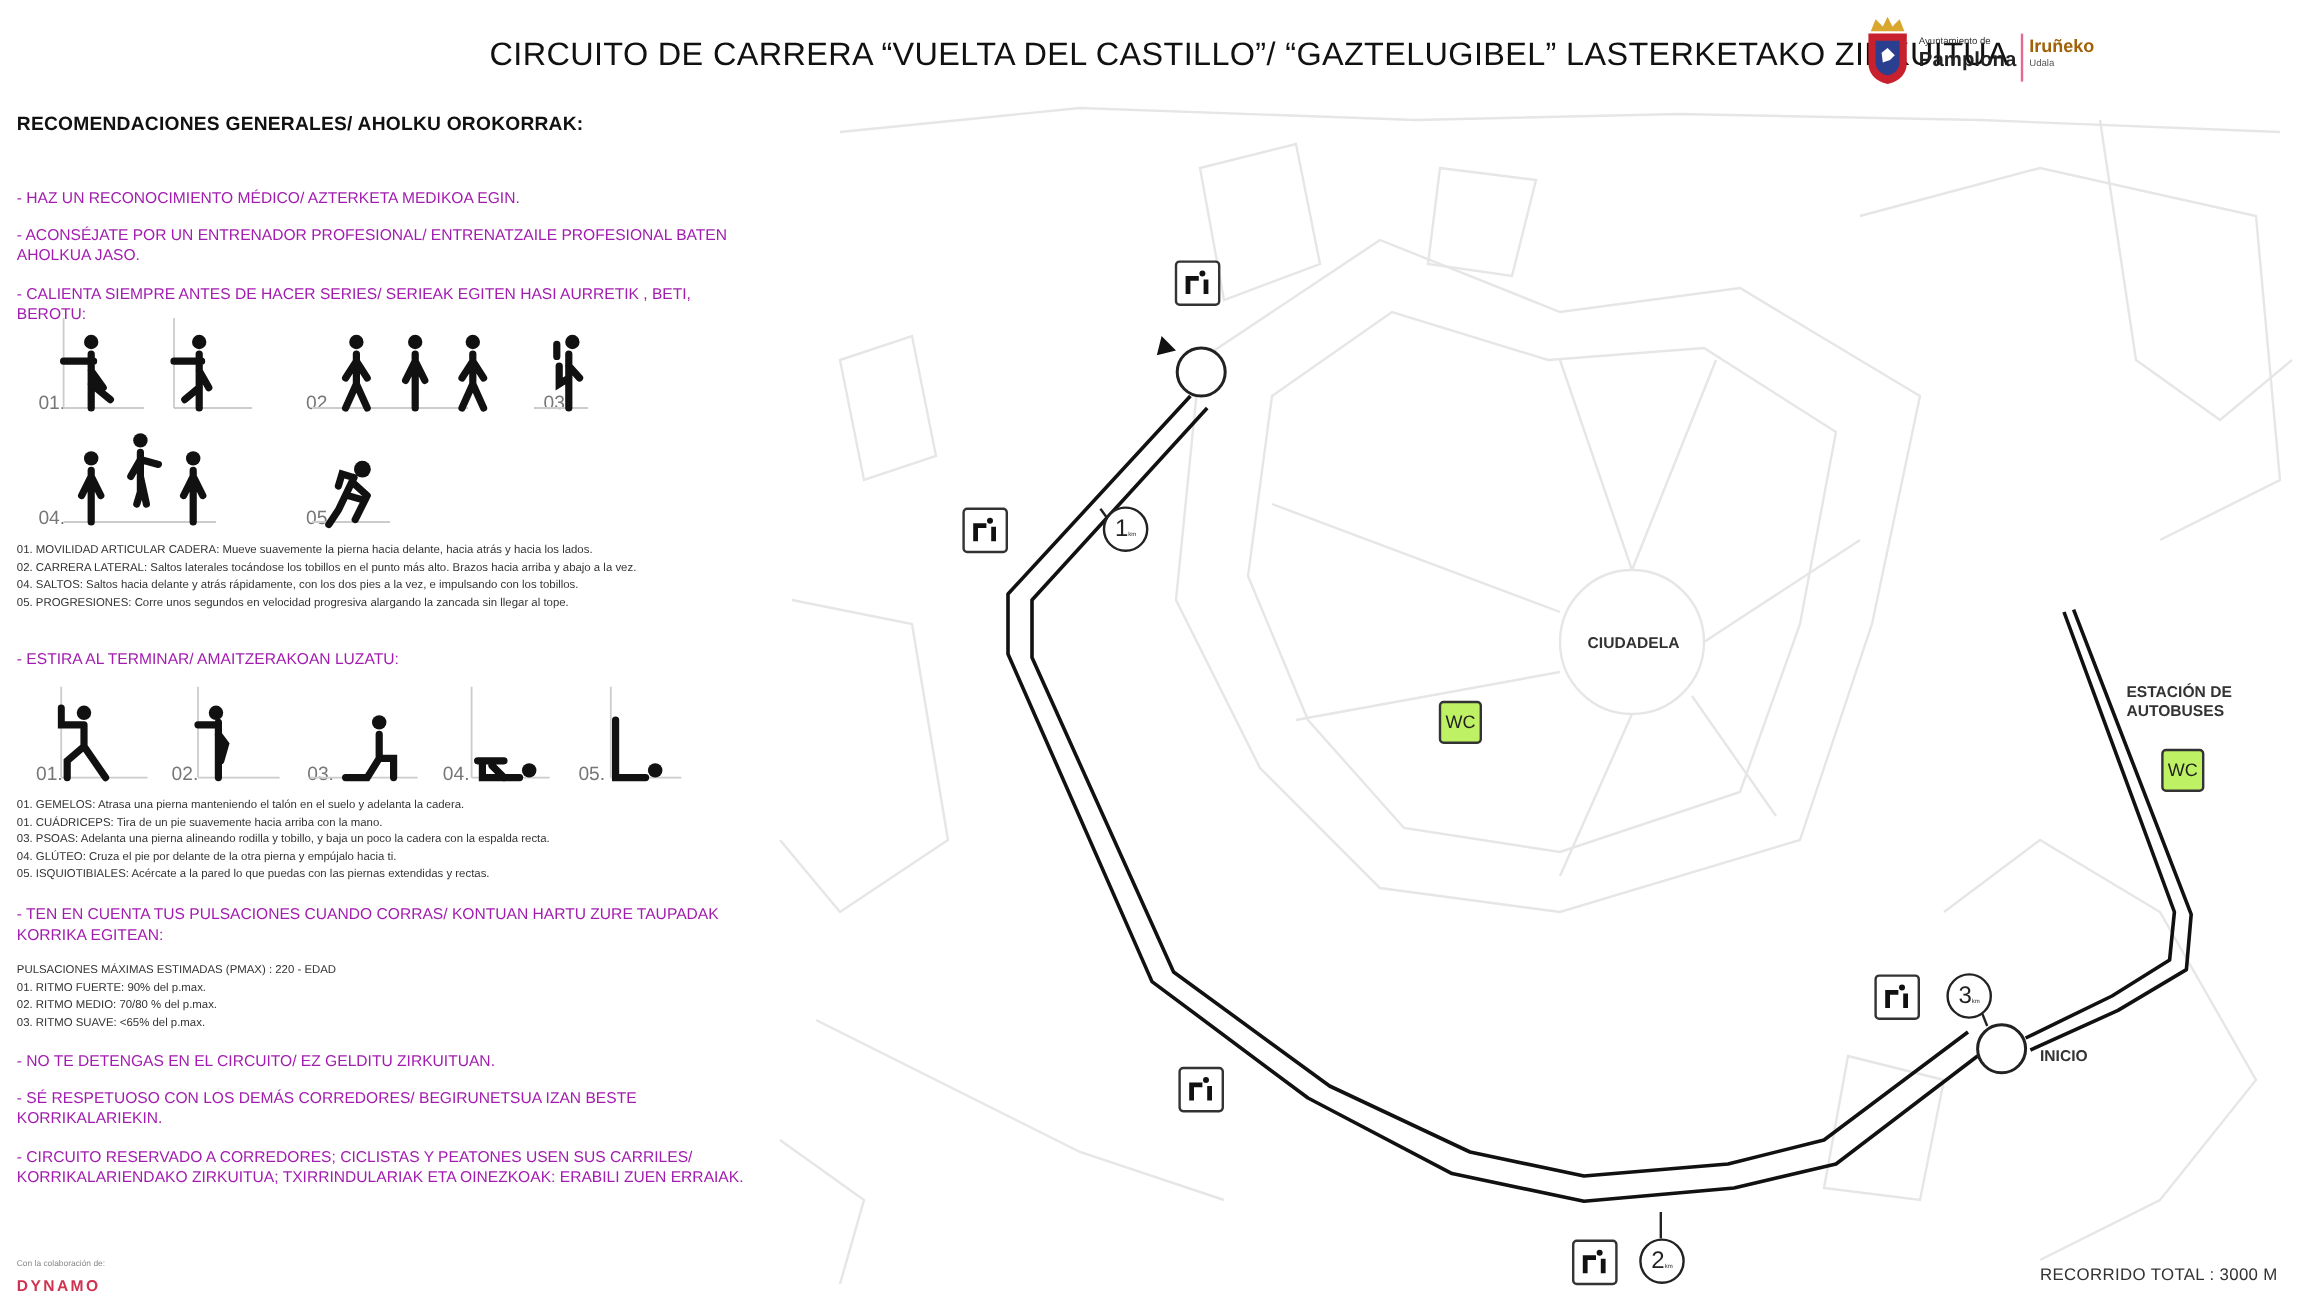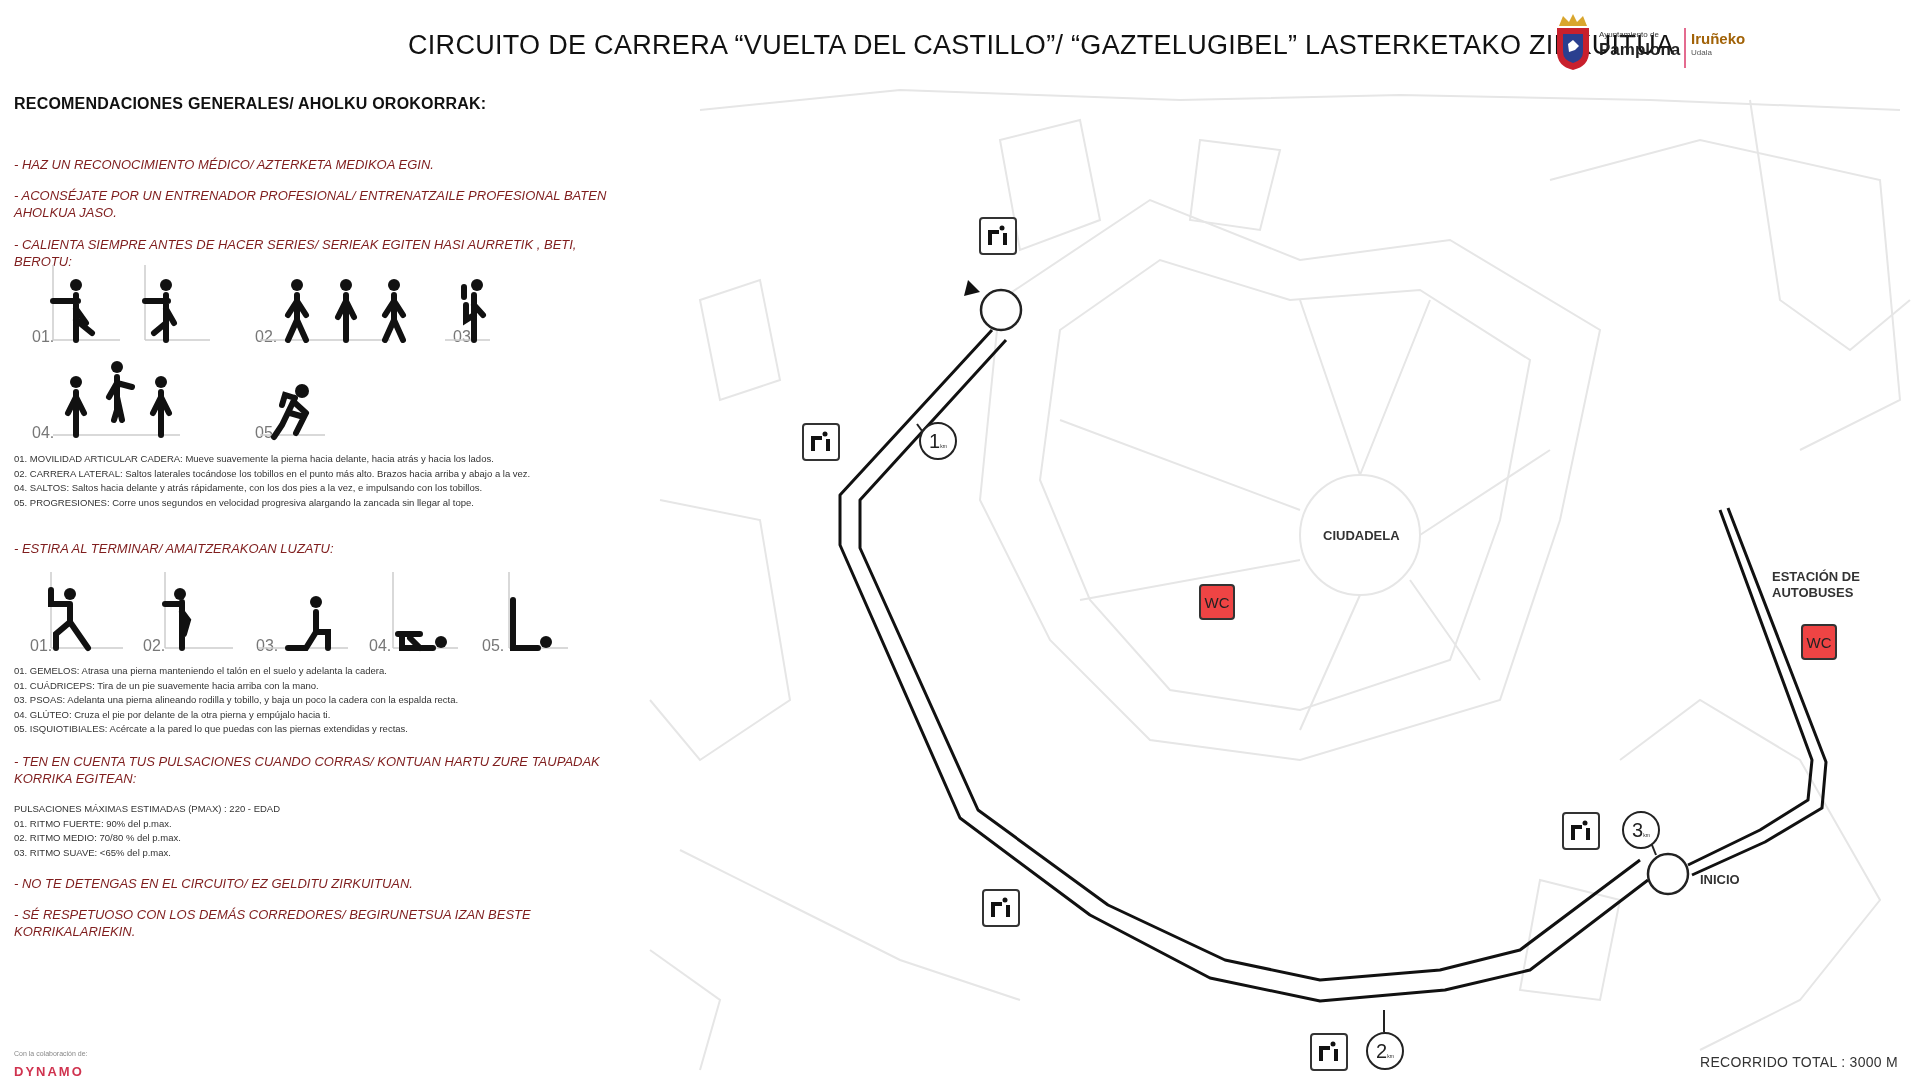--- a/index.html
+++ b/index.html
@@ -8,29 +8,29 @@
   .logo { position:absolute; left:1553px; top:12px; width:210px; height:62px; }
   .logo .shield { position:absolute; left:0; top:0; width:40px; height:60px; }
   .logo .l1 { position:absolute; left:46px; top:18px; font-size:8px; color:#333; }
   .logo .l2 { position:absolute; left:46px; top:28px; font-size:17px; font-weight:bold; color:#222; }
   .logo .sep { position:absolute; left:131px; top:16px; width:2px; height:40px; background:#e46b8f; }
   .logo .l3 { position:absolute; left:138px; top:18px; font-size:15px; font-weight:bold; color:#a16207;text-align:right; }
   .logo .l4 { position:absolute; left:138px; top:36px; font-size:8px; color:#555; }
 
   .left { position:absolute; left:0; top:0; width:630px; height:1080px; }
   .h1 { position:absolute; left:14px; top:95px; font-size:16px; font-weight:bold; letter-spacing:0.2px; color:#111; }
-  .rec { position:absolute; left:14px; font-size:13px; color:#7f1d1d; line-height:17px; width:610px;font-style:italic; }
+  .rec { position:absolute; left:14px; font-size:13px; color:#a21caf; line-height:17px; width:610px; }
   .desc { position:absolute; left:14px; font-size:9.5px; color:#333; line-height:14.5px; width:610px; }
   .desc div { white-space:nowrap; }
   .num { position:absolute; font-size:16px; color:#777; }
   .fig { position:absolute; }
   .credit { position:absolute; left:14px; top:1050px; font-size:7px; color:#888; }
   .credit2 { position:absolute; left:14px; top:1064px; font-size:13px; font-weight:bold; color:#d0334f; letter-spacing:2px; }
   .maplabel { position:absolute; font-size:13px; color:#333;font-weight:bold; }
-  .wc { position:absolute; width:36px; height:36px; border:2px solid #333; border-radius:4px; box-sizing:border-box; font-size:15px; display:flex; align-items:center; justify-content:center; color:#222; background:#ef4444; }
+  .wc { position:absolute; width:36px; height:36px; border:2px solid #333; border-radius:4px; box-sizing:border-box; font-size:15px; display:flex; align-items:center; justify-content:center; color:#222; background:#bef264; }
   .fountain { position:absolute; width:38px; height:38px; border:2px solid #333; border-radius:4px; box-sizing:border-box; background:#fff; }
   .km { position:absolute; width:38px; height:38px; border:2px solid #222; border-radius:50%; box-sizing:border-box; background:#fff; display:flex; align-items:center; justify-content:center; font-size:20px; color:#222; }
   .km small { font-size:5px; margin-top:10px; }
   .total { position:absolute; left:1700px; top:1054px; font-size:14px; color:#333; letter-spacing:0.3px; }
 </style>
 </head>
 <body>
 
 <div class="title">CIRCUITO DE CARRERA “VUELTA DEL CASTILLO”/ “GAZTELUGIBEL” LASTERKETAKO ZIRKUITUA</div>
 <div class="logo">
@@ -145,20 +145,21 @@
 
   <div class="desc" style="top:802px">
     <div>PULSACIONES MÁXIMAS ESTIMADAS (PMAX) : 220 - EDAD</div>
     <div>01. RITMO FUERTE: 90% del p.max.</div>
     <div>02. RITMO MEDIO: 70/80 % del p.max.</div>
     <div>03. RITMO SUAVE: &lt;65% del p.max.</div>
   </div>
 
   <div class="rec" style="top:875px">- NO TE DETENGAS EN EL CIRCUITO/ EZ GELDITU ZIRKUITUAN.</div>
   <div class="rec" style="top:906px; width:560px">- SÉ RESPETUOSO CON LOS DEMÁS CORREDORES/ BEGIRUNETSUA IZAN BESTE KORRIKALARIEKIN.</div>
+  <div class="rec" style="top:955px; width:620px">- CIRCUITO RESERVADO A CORREDORES; CICLISTAS Y PEATONES USEN SUS CARRILES/ KORRIKALARIENDAKO ZIRKUITUA; TXIRRINDULARIAK ETA OINEZKOAK: ERABILI ZUEN ERRAIAK.</div>
 
   <div class="credit">Con la colaboración de:</div>
   <div class="credit2">DYNAMO</div>
 </div>
 
 <svg style="position:absolute;left:0;top:0" width="1920" height="1080" viewBox="0 0 1920 1080">
 
   <g stroke="#e6e6e6" stroke-width="2" fill="none">
     <path d="M700 110 L900 90 L1180 100 L1400 95 L1650 100 L1900 110"></path>
     <path d="M1000 300 L1150 200 L1300 260 L1450 240 L1600 330 L1560 520 L1500 700 L1300 760 L1150 740 L1050 640 L980 500 Z"></path>

